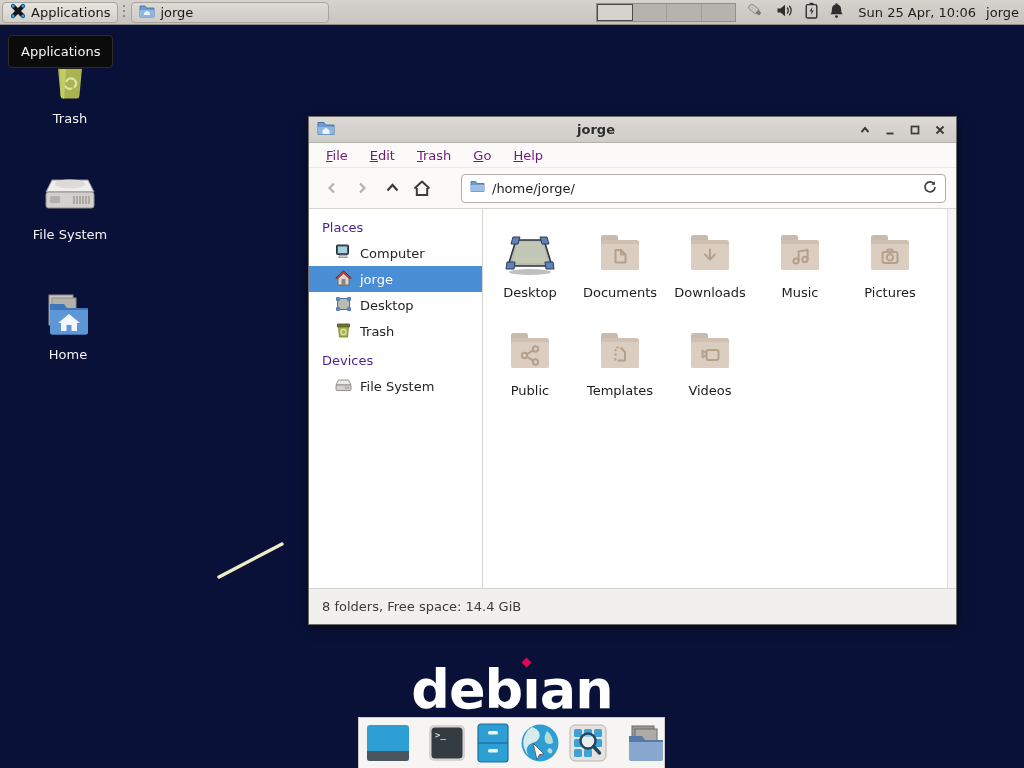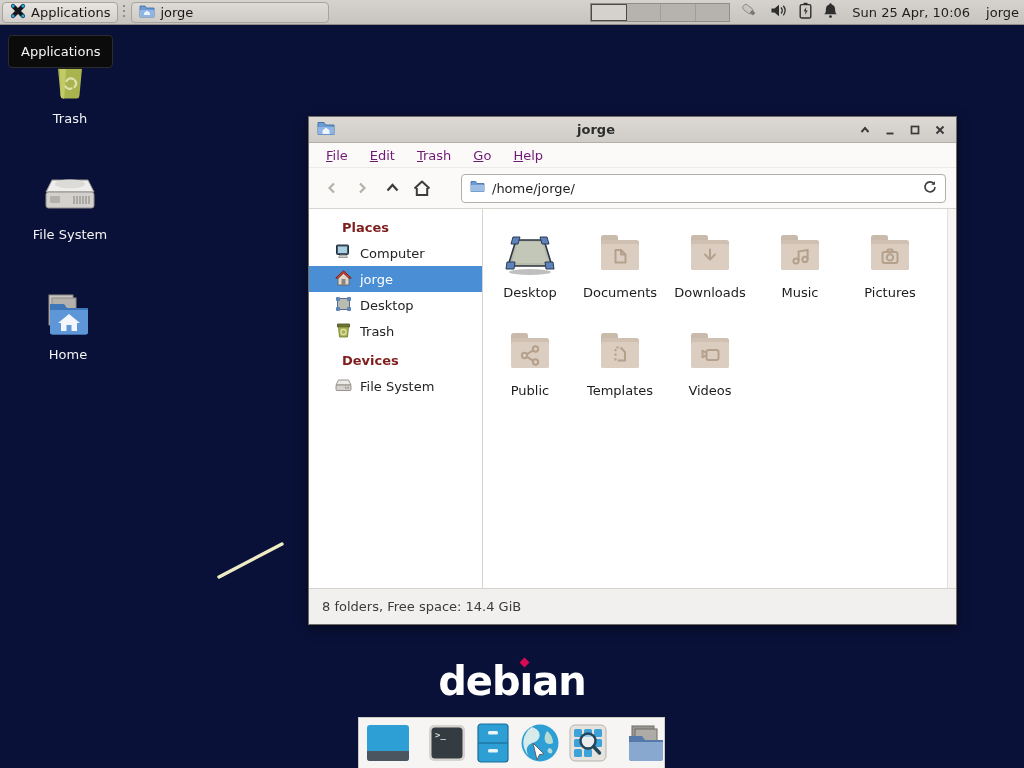--- a/index.html
+++ b/index.html
@@ -14,21 +14,21 @@
     background:linear-gradient(#e8e5e1,#d3d0cb); border:1px solid #a7a39d; border-radius:4px; color:#181818; }
   .task-btn { width:198px; margin-left:6px; justify-content:flex-start; background:linear-gradient(#dedbd6,#cecbc6); }
   .handle { width:4px; height:15px; margin-left:3px;
     background:repeating-linear-gradient(#908c87 0 2px, transparent 2px 5px); width:2px; }
   .panel-spacer { flex:1; }
   .pager { width:140px; height:19px; display:flex; background:#a9a5a0; border:1px solid #918d88; margin-right:9px; }
   .pager .ws { flex:1; background:#b6b2ad; border-right:1px solid #a19d98; }
   .pager .ws:last-child { border-right:none; }
   .pager .ws.active { background:#d5d2cd; border:1px solid #4a4a48; }
   .tray { display:flex; align-items:center; gap:11px; margin-right:14px; }
-  .clock { color:#1e1e1e; margin-right:16px; white-space:nowrap; }
+  .clock { color:#1e1e1e; margin-right:10px; white-space:nowrap; }
   .panel-user { margin-right:5px; }
 
   
   .tooltip { position:absolute; left:8px; top:35px; padding:8px 12px; background:#0b0b0b;
     border:1px solid #2c2c2c; border-radius:4px; color:#f5f5f5; z-index:50; }
 
   
   .dicon { position:absolute; width:116px; display:flex; flex-direction:column; align-items:center; }
   .dicon .dlabel { margin-top:6px; color:#f4f4f4; text-align:center; }
   .dicon-trash { left:12px; top:52px; }
@@ -54,37 +54,37 @@
 
   .toolbar { height:41px; background:#fbfaf9; border-bottom:1px solid #d7d4cf;
     display:flex; align-items:center; padding:0 10px 0 8px; flex:0 0 auto; }
   .navbtn { width:30px; height:30px; display:flex; align-items:center; justify-content:center; border-radius:3px; }
   .pathbar { flex:1; height:29px; margin-left:24px; background:#fff; border:1px solid #b2aea8; border-radius:4px;
     display:flex; align-items:center; padding:0 8px; gap:7px; }
   .pathbar input { flex:1; border:none; outline:none; font:13px "DejaVu Sans","Liberation Sans",sans-serif; color:#1d1d1d; background:transparent; }
 
   .win-body { flex:1; display:flex; min-height:0; }
   .sidebar { width:174px; background:#fff; border-right:1px solid #d7d4cf; padding-top:2px; }
-  .side-header { font-weight:bold; color:#7f1d1d; padding:9px 0 5px 13px;margin-left:20px; }
+  .side-header { font-weight:normal; color:#4c1d95; padding:9px 0 5px 13px; }
   .side-row { height:26px; display:flex; align-items:center; padding-left:26px; gap:8px; color:#242424; }
   .side-row.selected { background:#4a8ed5; color:#fff; }
 
   .mainarea { flex:1; position:relative; background:#fff; }
   .folder-grid { display:flex; flex-wrap:wrap; padding:14px 14px 0 2px; }
   .fitem { width:90px; height:98px; display:flex; flex-direction:column; align-items:center; }
   .fitem .ficon { height:60px; display:flex; align-items:center; justify-content:center; }
   .fitem .flabel { margin-top:2px; color:#1d1d1d; }
   .vscroll { position:absolute; top:0; right:0; bottom:0; width:9px; background:#f6f5f3; border-left:1px solid #e3e0db; }
 
   .statusbar { height:36px; background:#f2f0ee; border-top:1px solid #d7d4cf;
     display:flex; align-items:center; padding-left:13px; color:#3b3b3b; flex:0 0 auto; }
 
   
   .debian { position:absolute; left:0; top:658px; width:1024px; text-align:center;
-    color:#ffffff; font-size:40px; font-weight:600; letter-spacing:-1px; }
+    color:#ffffff; font-size:54px; font-weight:600; letter-spacing:-1px; }
   .debian .idot { position:relative; }
   .debian .idot::after { content:""; position:absolute; left:1px; top:1px; width:7px; height:7px;
     background:#d70a53; transform:rotate(45deg); }
 
   
   .dock { position:absolute; left:358px; top:717px; width:307px; height:51px;
     background:#f7f5f3; border:1px solid #cfccc6; border-bottom:none;
     display:flex; align-items:center; padding:0 7px; gap:9px; }
   .dock-sep { width:1px; height:34px; background:#bbb7b1; }
   .dock-item { display:flex; align-items:center; justify-content:center; }

